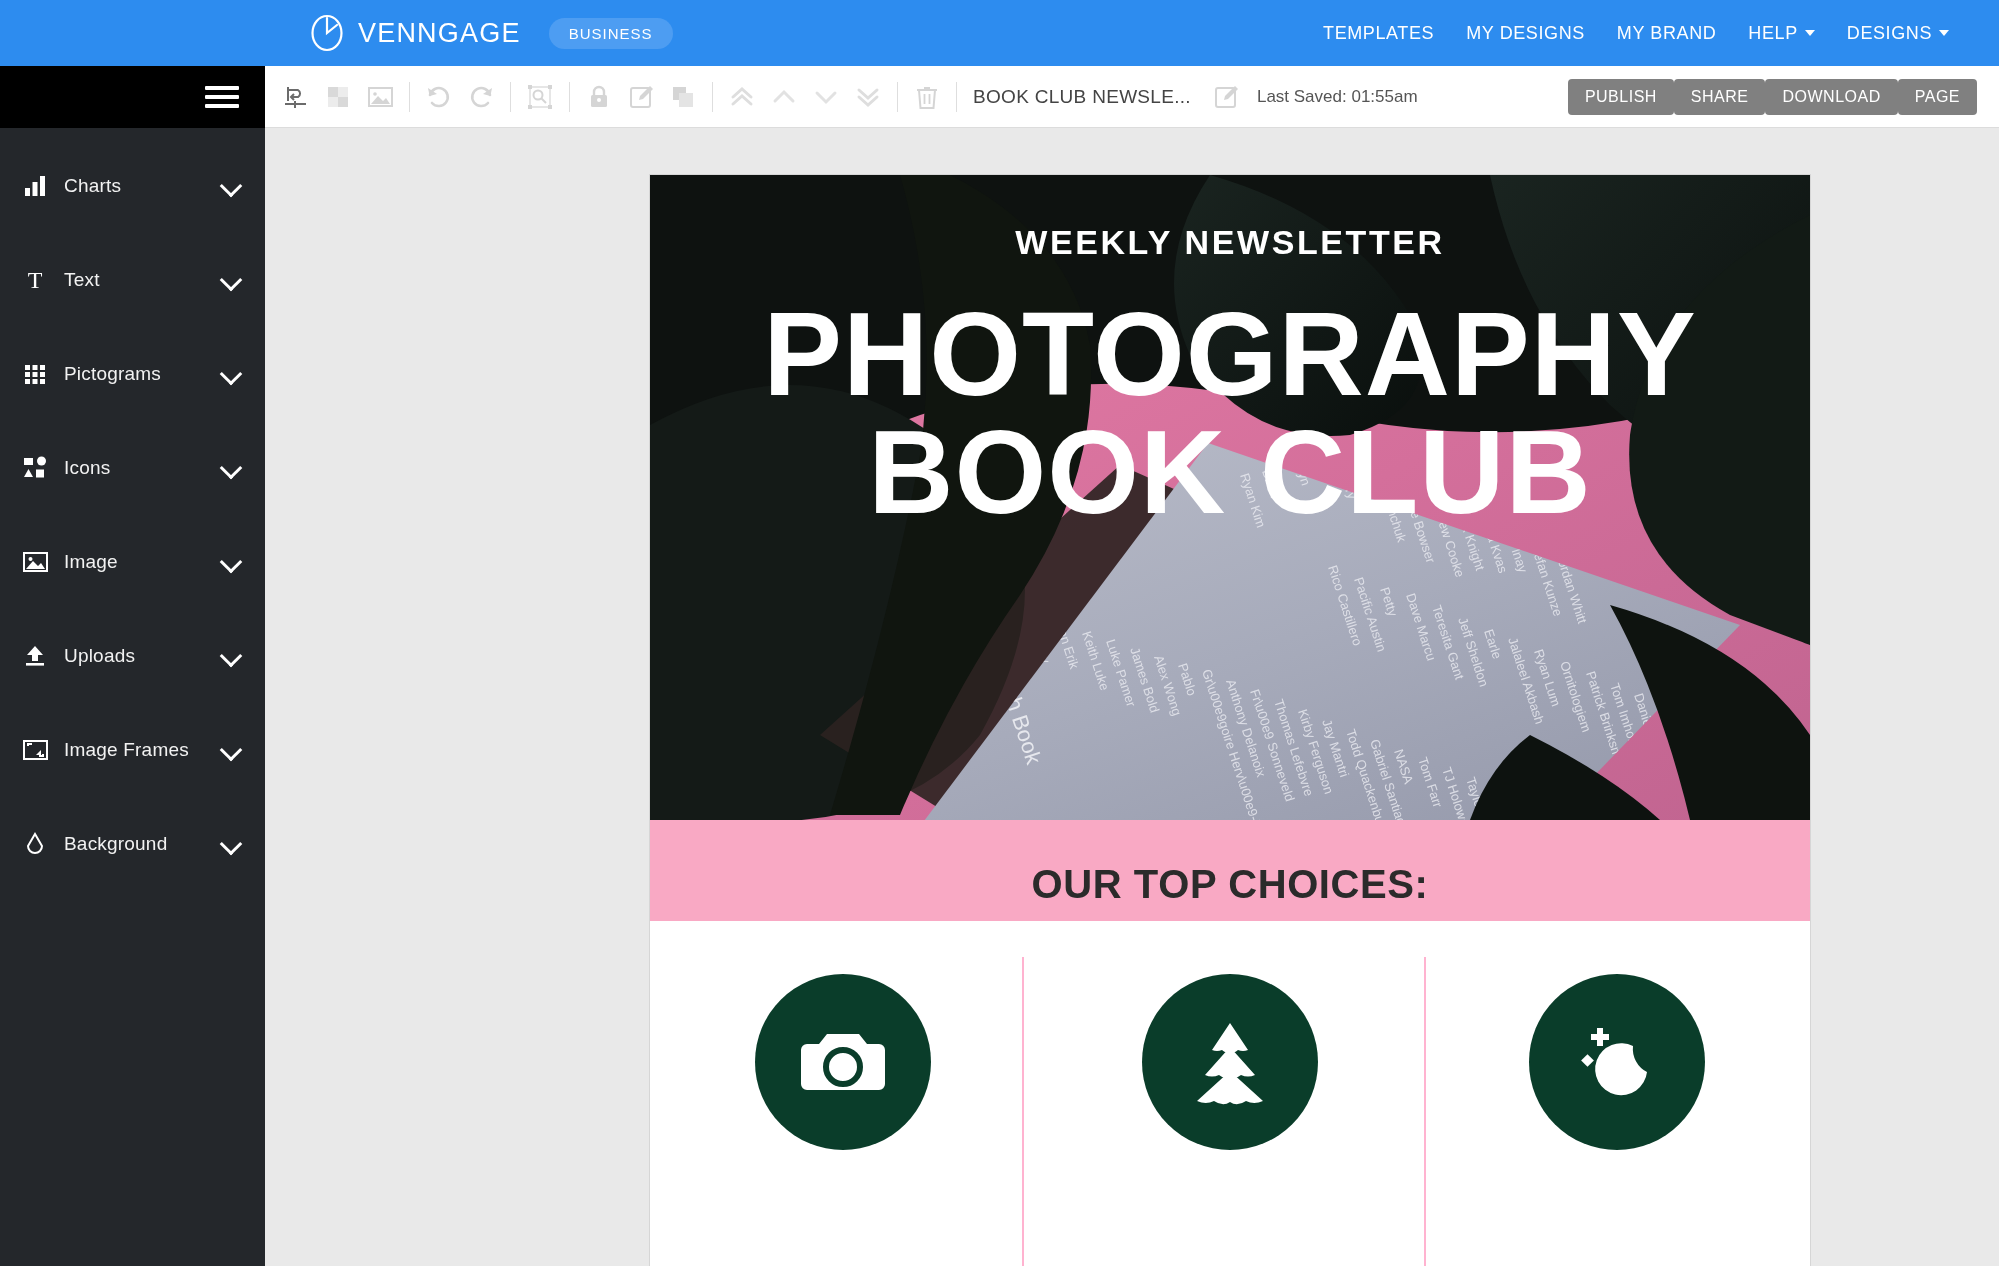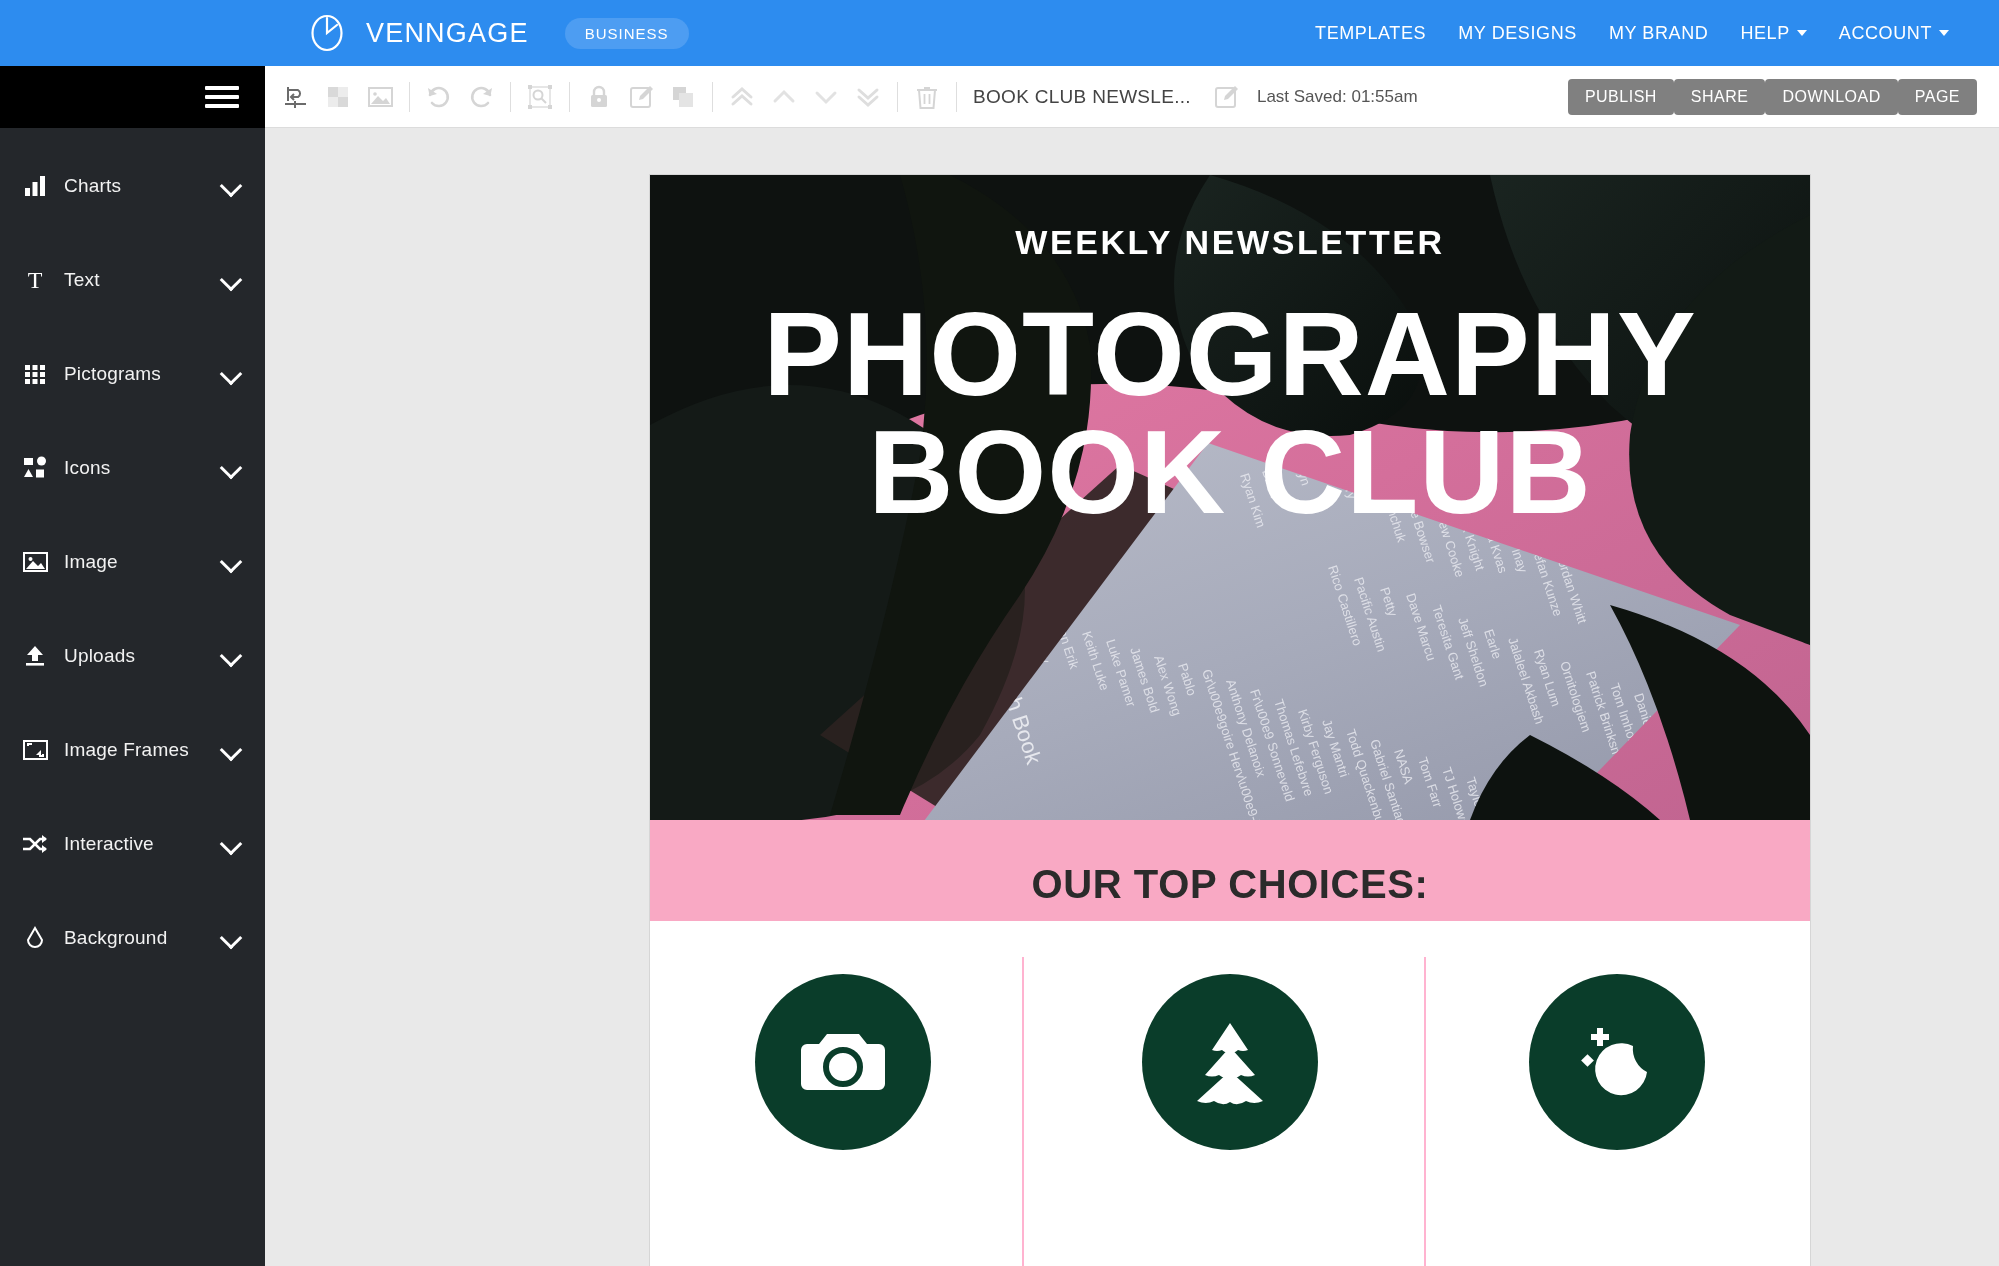--- a/index.html
+++ b/index.html
@@ -12,21 +12,21 @@
 
   
   .topbar {
     position: absolute; top: 0; left: 0;
     width: 1999px; height: 66px;
     background: #2d8cef;
     display: flex; align-items: center;
   }
   .brand {
     position: absolute; left: 310px; top: 0; height: 66px;
-    display: flex; align-items: center; gap: 22px;
+    display: flex; align-items: center; gap: 14px;
   }
   .brand-logo { width: 34px; height: 38px; }
   .brand-name {
     color: #ffffff; font-size: 27px; letter-spacing: 1.2px;
     font-weight: 400;
   }
   .badge-business {
     background: #4d9df2; color: #ffffff;
     border-radius: 20px; padding: 7px 20px;
     font-size: 15px; letter-spacing: 1px; margin-left: 14px;
@@ -205,21 +205,21 @@
         <span>MY DESIGNS</span>
       </a>
     <a href="#">
         <span>MY BRAND</span>
       </a>
     <a href="#">
         <span>HELP</span>
         <i class="caret"></i>
       </a>
     <a href="#">
-        <span>ACCOUNT</span>
+        <span>DESIGNS</span>
         <i class="caret"></i>
       </a>
   </div>
 </div>
 
 <div class="sidebar">
   <div class="sidebar-head">
     <div class="hamburger">
         <div></div>
         <div></div>
@@ -312,32 +312,20 @@
           <rect x="1" y="2" width="23" height="18" fill="none" stroke="#fff" stroke-width="2"></rect>
           <path d="M5 7 L5 5 L9 5" stroke="#fff" stroke-width="2" fill="none"></path>
           <path d="M20 15 L20 17 L16 17" stroke="#fff" stroke-width="2" fill="none"></path>
           <path d="M13 16 L18 16 L18 11 Z" fill="#fff"></path>
         </svg>
     </span>
     <span class="side-label">Image Frames</span>
     <span class="chev-d"></span>
   </div>
 
-  <div class="side-item">
-    <span class="side-ico">
-      <svg width="26" height="20" viewBox="0 0 26 20">
-          <path d="M1 5 H8 L18 15 H24" stroke="#fff" stroke-width="2.6" fill="none"></path>
-          <path d="M1 15 H8 L18 5 H24" stroke="#fff" stroke-width="2.6" fill="none"></path>
-          <path d="M20 1 L25 5 L20 9 Z" fill="#fff"></path>
-          <path d="M20 11 L25 15 L20 19 Z" fill="#fff"></path>
-        </svg>
-    </span>
-    <span class="side-label">Interactive</span>
-    <span class="chev-d"></span>
-  </div>
 
   <div class="side-item">
     <span class="side-ico">
       <svg width="20" height="24" viewBox="0 0 20 24">
           <path d="M10 2 L17 14 A7 7 0 0 1 3 14 Z" fill="none" stroke="#fff" stroke-width="2"></path>
         </svg>
     </span>
     <span class="side-label">Background</span>
     <span class="chev-d"></span>
   </div>

